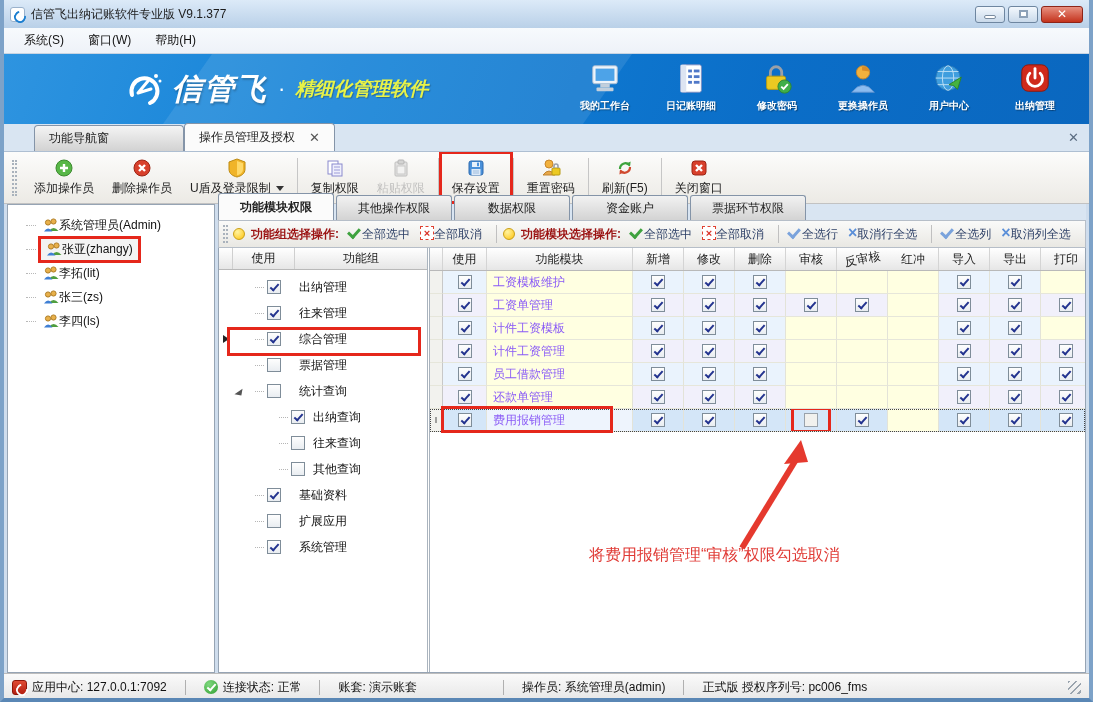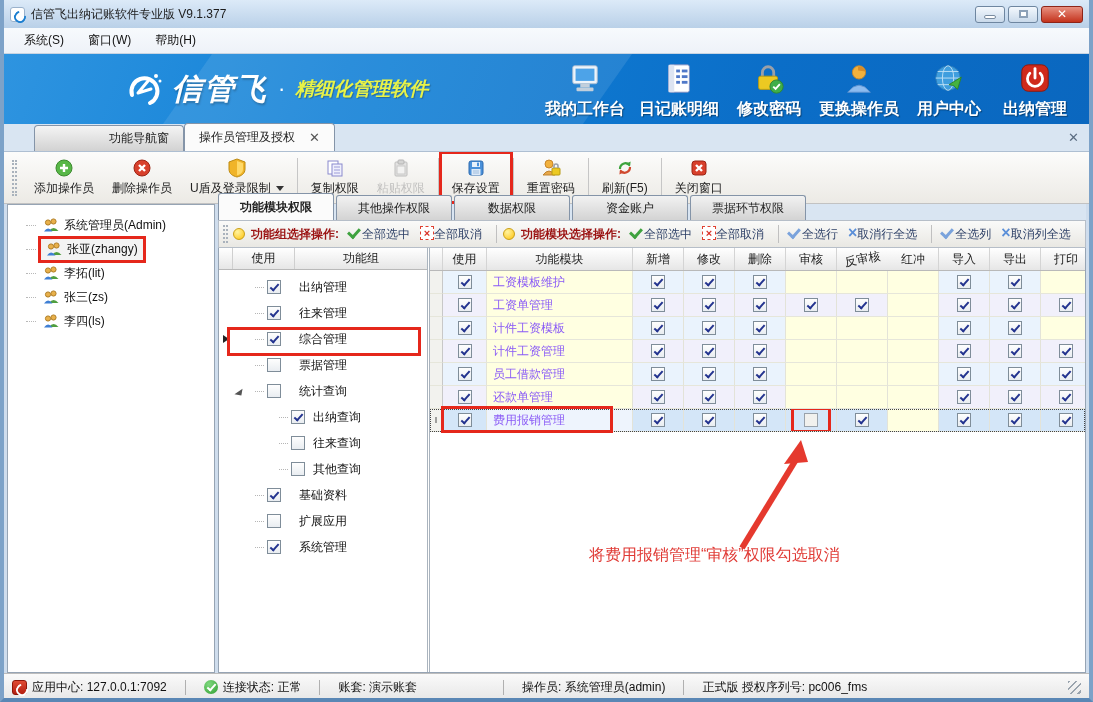--- a/index.html
+++ b/index.html
@@ -22,46 +22,46 @@
   
   .banner{height:70px;background:linear-gradient(110deg,#2e94e0 0%,#1180d6 35%,#0b6ec8 70%,#0a67bf 100%);position:relative;display:flex;align-items:center;overflow:hidden;}
   .banner::before{content:"";position:absolute;left:180px;top:-40px;width:420px;height:160px;background:rgba(255,255,255,0.10);transform:skewX(-35deg);}
   .brand{display:flex;align-items:center;margin-left:120px;gap:8px;white-space:nowrap;}
   .brand .logo-swoosh{flex:0 0 auto;}
   .brand .name{color:#fff;font-size:30px;font-weight:bold;font-style:italic;letter-spacing:2px;text-shadow:1px 2px 2px rgba(0,0,0,.25);}
   .brand .dot{color:#fff;font-size:22px;margin:0 2px;}
   .brand .slogan{color:#e6f233;font-size:19px;font-weight:bold;font-style:italic;text-shadow:1px 1px 1px rgba(0,0,0,.3);}
   .shortcuts{position:absolute;right:18px;top:8px;display:flex;gap:14px;}
   .shortcut{display:flex;flex-direction:column;align-items:center;gap:3px;min-width:72px;}
-  .shortcut .lbl{color:#fff;font-size:16px;font-weight:bold;text-shadow:1px 1px 1px rgba(0,0,0,.4);white-space:nowrap;}
+  .shortcut .lbl{color:#fff;font-size:10px;font-weight:bold;text-shadow:1px 1px 1px rgba(0,0,0,.4);white-space:nowrap;}
 
   
   .tabstrip{height:28px;background:#d9e5f2;display:flex;align-items:flex-end;padding-left:30px;position:relative;border-bottom:1px solid #aebfd2;}
-  .doc-tab{height:26px;min-width:150px;display:flex;align-items:center;justify-content:flex-end;gap:14px;font-size:12px;color:#222;border:1px solid #8494a8;border-bottom:none;border-radius:4px 4px 0 0;background:linear-gradient(#f4f4f4,#d2d2d2);padding:0 14px;}
+  .doc-tab{height:26px;min-width:150px;display:flex;align-items:center;justify-content:flex-start;gap:14px;font-size:12px;color:#222;border:1px solid #8494a8;border-bottom:none;border-radius:4px 4px 0 0;background:linear-gradient(#f4f4f4,#d2d2d2);padding:0 14px;}
   .doc-tab.active{background:#fbfbfb;height:28px;}
   .tab-close{color:#555;font-size:13px;font-weight:bold;line-height:10px;}
   .strip-close{position:absolute;right:10px;top:6px;color:#5a6b80;font-size:13px;font-weight:bold;}
 
   
   .toolbar{height:52px;background:linear-gradient(#fcfcfb,#eceae5);border-bottom:1px solid #c2c2c2;display:flex;align-items:center;padding-left:6px;}
   .grip{width:5px;height:36px;border-left:2px dotted #a9b2bc;border-right:2px dotted #a9b2bc;margin:0 8px 0 2px;}
   .tb-btn{display:flex;flex-direction:column;align-items:center;justify-content:center;gap:2px;padding:3px 9px;font-size:12px;color:#222;white-space:nowrap;}
   .tb-btn .ic{height:20px;display:flex;align-items:center;}
   .tb-btn.disabled{color:#a8a8a8;filter:grayscale(1) opacity(.65);}
   .tb-btn.highlight{outline:3px solid #e5271b;outline-offset:1px;}
   .tb-sep{width:1px;height:40px;background:#c6c6c6;margin:0 4px;}
   .dd-arrow{display:inline-block;width:0;height:0;border-left:4px solid transparent;border-right:4px solid transparent;border-top:5px solid #333;margin-left:5px;align-self:center;}
   .tb-label-row{display:flex;align-items:center;}
 
   
   .main{display:flex;height:469px;background:#cfdded;padding:0 3px;gap:3px;}
   .op-panel{width:208px;background:#fff;border:1px solid #96a4b4;padding:8px 4px;}
   .op-row{display:flex;align-items:center;height:24px;padding-left:14px;position:relative;}
   .op-row::before{content:"";width:10px;border-top:1px dotted #b8b8b8;margin-right:2px;}
-  .op-box{display:inline-flex;align-items:center;gap:5px;padding:2px 5px;font-size:12px;color:#111;white-space:nowrap;}
+  .op-box{display:inline-flex;align-items:center;padding:2px 5px;font-size:12px;color:#111;white-space:nowrap;}
   .op-row.selected .op-box{border:3px solid #e5271b;background:#f3f3f3;}
 
   .right-panel{flex:1;display:flex;flex-direction:column;min-width:0;}
   .perm-tabs{height:16px;display:flex;align-items:flex-end;background:#d9e5f2;gap:2px;}
   .perm-tab{height:25px;min-width:116px;display:flex;align-items:center;justify-content:center;font-size:12px;color:#222;border:1px solid #8494a8;border-bottom:none;border-radius:3px 3px 0 0;background:linear-gradient(#f2f2f2,#d3d3d3);padding:0 10px;white-space:nowrap;}
   .perm-tab.active{background:#fbfbfb;height:27px;font-weight:bold;}
 
   .selbar{height:28px;background:linear-gradient(#fafaf9,#e9e8e3);border:1px solid #b6bec8;border-bottom:1px solid #b6bec8;display:flex;align-items:center;white-space:nowrap;overflow:hidden;padding-left:4px;font-size:12px;}
   .selbar .grip{height:18px;margin:0 5px 0 0;}
   .sel-label{color:#9b1313;font-weight:bold;margin:0 6px 0 4px;}

